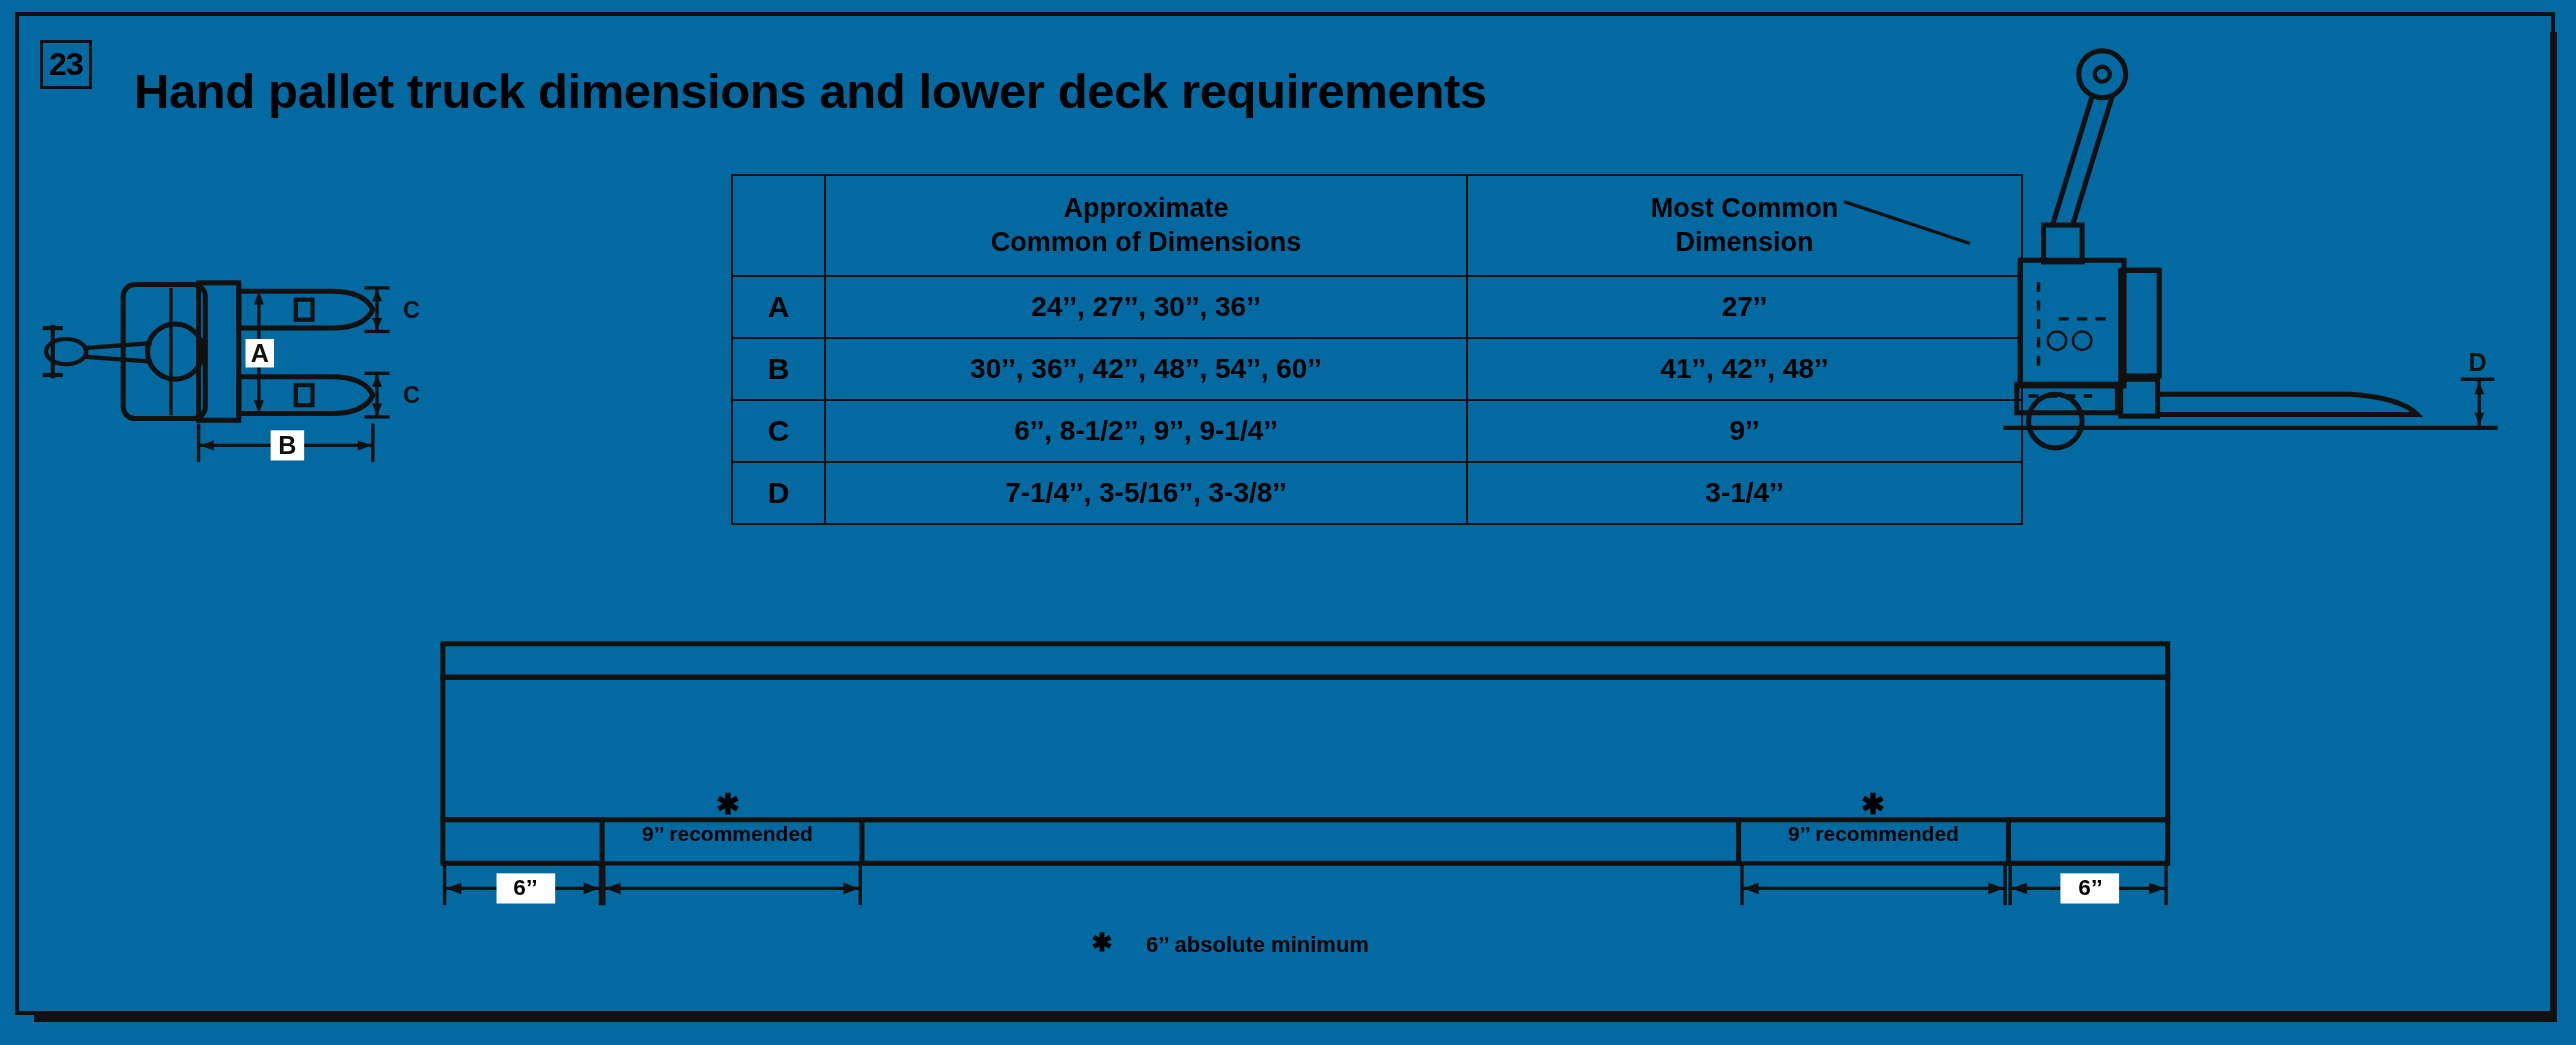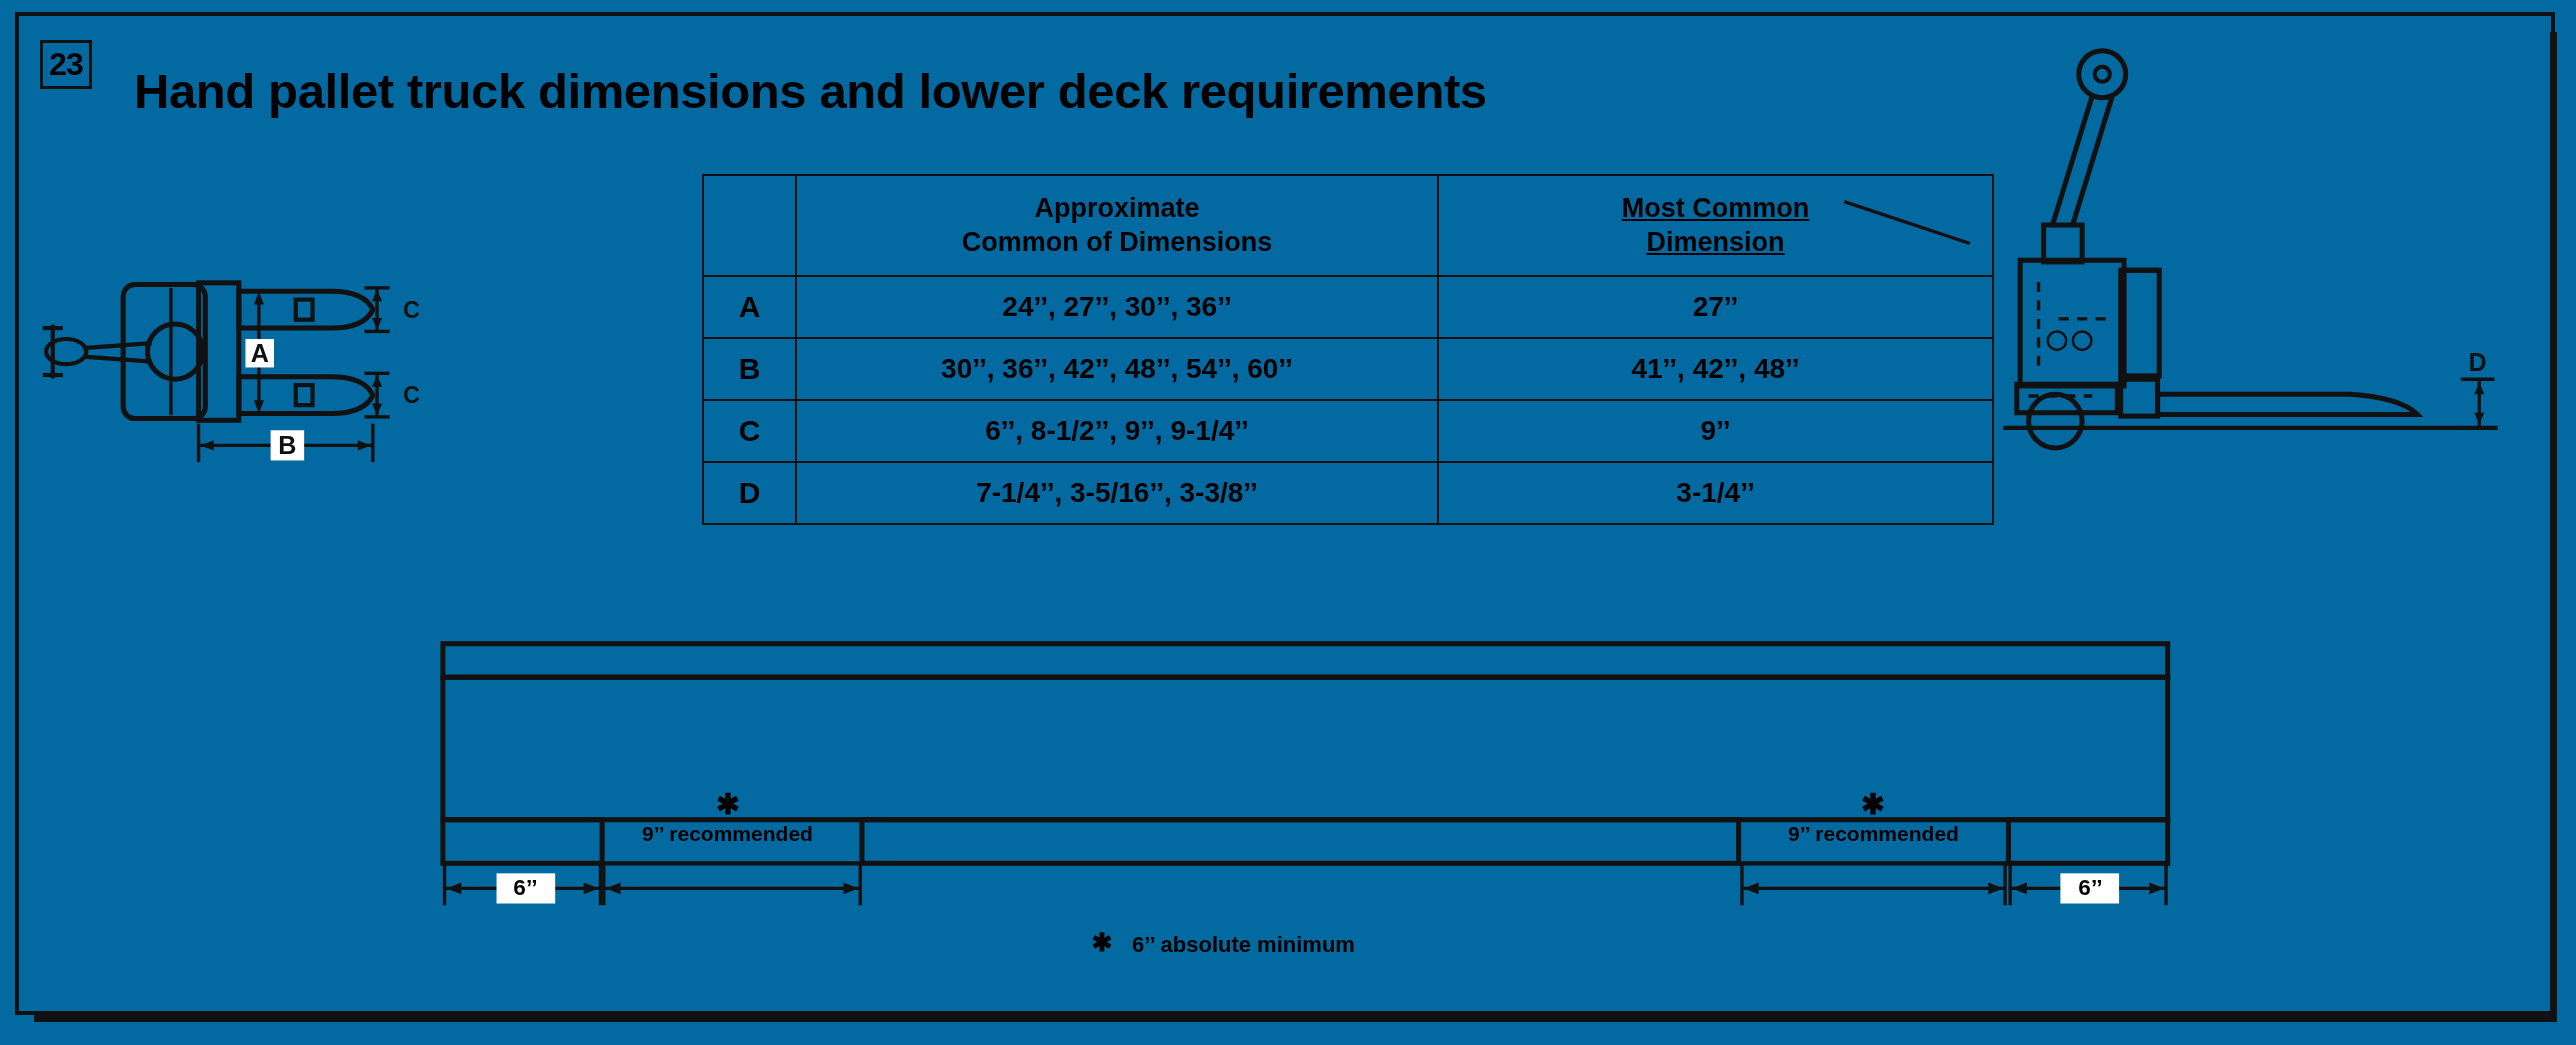--- a/index.html
+++ b/index.html
@@ -70,35 +70,35 @@
     top: 63px;
     font-size: 49px;
     font-weight: bold;
     letter-spacing: -0.4px;
     white-space: nowrap;
   }
 
   
   .dim-table {
     position: absolute;
-    left: 702px;
+    left: 731px;
     top: 174px;
     border-collapse: collapse;
     table-layout: fixed;
   }
   .dim-table td, .dim-table th {
     border: 2.5px solid #111;
     text-align: center;
     vertical-align: middle;
     font-weight: bold;
     padding: 0;
   }
   .dim-table .col-letter { width: 91px; }
   .dim-table .col-range  { width: 640px; }
-  .dim-table .col-common { width: 553px; text-decoration: underline; }
+  .dim-table .col-common { width: 553px; }
 
   .dim-table thead td {
     height: 99px;
     font-size: 27px;
     line-height: 1.25;
   }
   .dim-table thead td.blank { border-top-color: #111; }
   .dim-table tbody td {
     height: 60px;
     font-size: 28px;
@@ -145,20 +145,21 @@
   }
   .lbl-rec {
     font-size: 21px;
     line-height: 1;
   }
   .lbl-6 {
     font-size: 22.6px;
   }
   .lbl-min {
     font-size: 22px;
+    margin-left: 14px;
   }
 
   svg { display: block; overflow: visible; }
   .ln { stroke: #111; fill: none; }
 </style>
 </head>
 <body>
 
 <div id="page">
 

